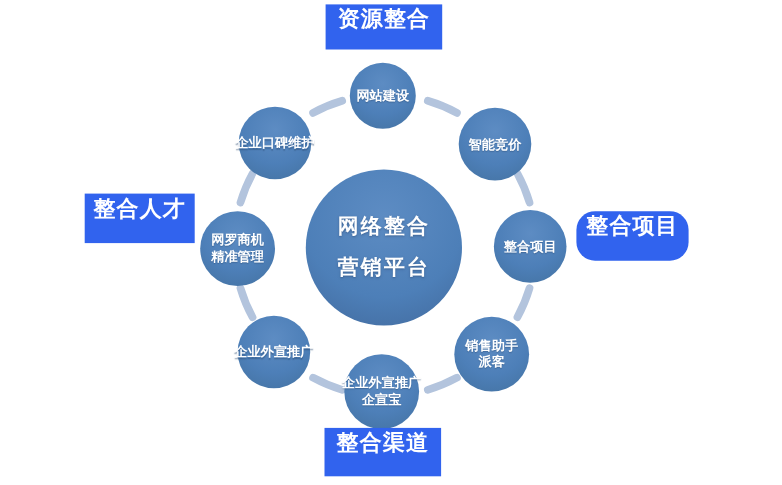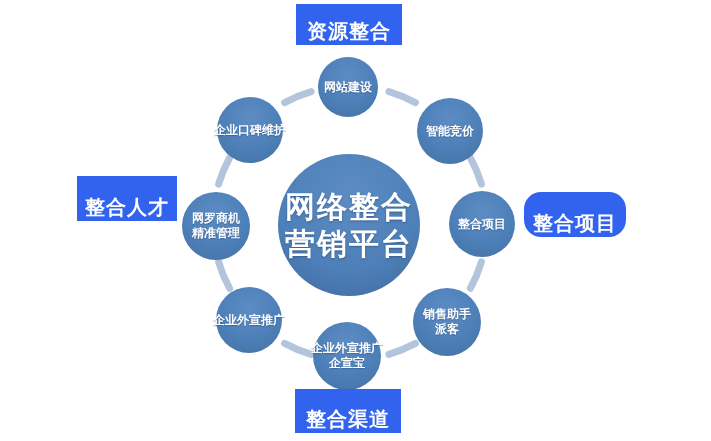--- a/index.html
+++ b/index.html
@@ -43,32 +43,32 @@
     width: 142px; height: 142px;
     border-radius: 50%;
     background: radial-gradient(circle at 50% 30%, #5d8cc3 0%, #4d7fb8 60%, #41699c 100%);
     color: #ffffff;
     display: flex;
     flex-direction: column;
     align-items: center;
     justify-content: center;
     text-align: center;
     font-weight: bold;
-    font-size: 30px;
+    font-size: 19px;
     line-height: 37px;
     letter-spacing: 2px;
     text-shadow: 0 1px 2px rgba(35,60,100,0.5);
   }
 
   .tag {
     position: absolute;
     background: #3163ee;
     color: #ffffff;
     display: flex;
-    align-items: flex-end;
+    align-items: flex-start;
     justify-content: center;
     font-weight: bold;
     font-size: 20px;
     letter-spacing: 1px;
   }
 
   .tag-top    { left: 296px; top: 4px;   width: 106px; height: 41px; }
   .tag-right  { left: 524px; top: 192px; width: 102px; height: 45px; border-radius: 17px; }
   .tag-left   { left: 77px;  top: 176px; width: 100px; height: 45px; }
   .tag-bottom { left: 295px; top: 389px; width: 106px; height: 44px; }

